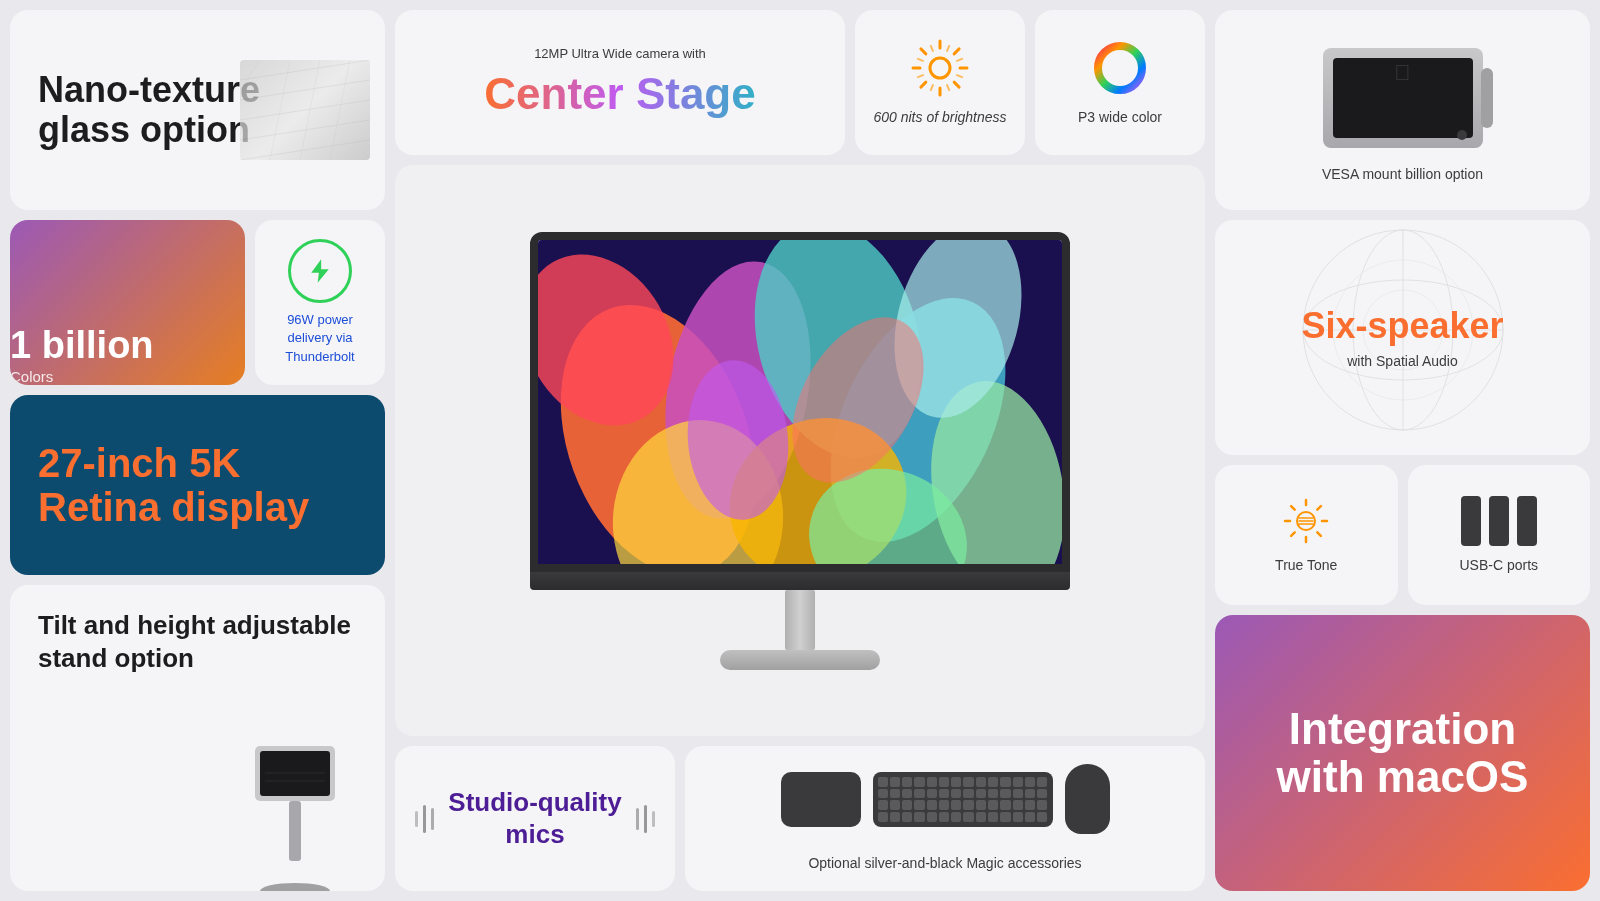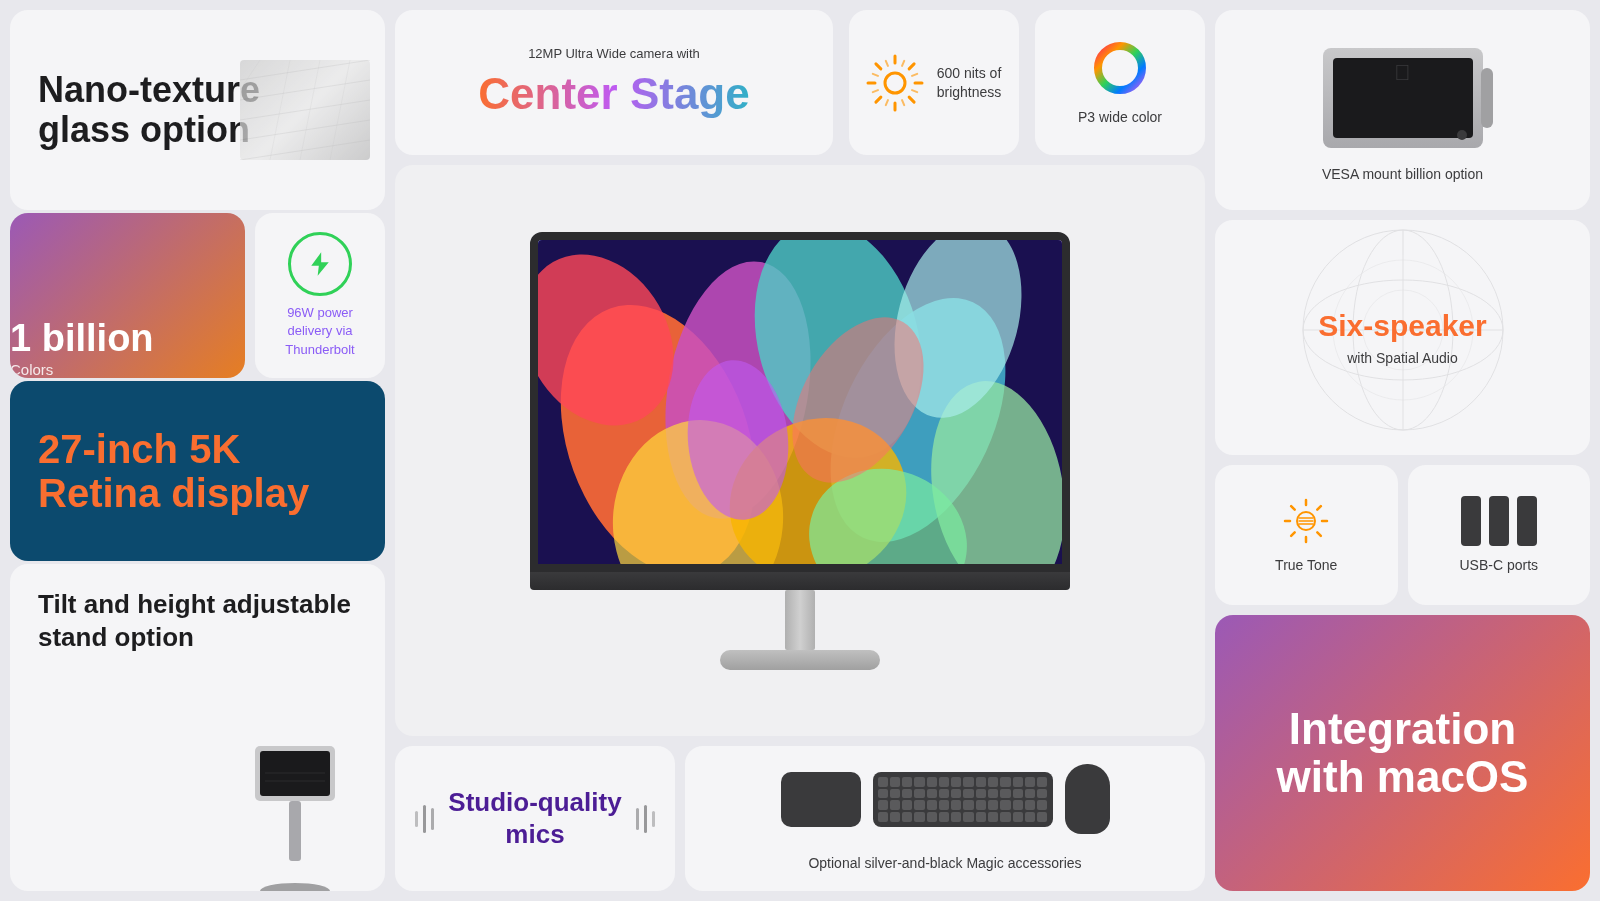--- a/index.html
+++ b/index.html
@@ -13,21 +13,21 @@
       grid-template-columns: 375px 1fr 375px;
       grid-template-rows: 1fr;
       gap: 10px;
       padding: 10px;
     }
 
     
     .left-col {
       display: flex;
       flex-direction: column;
-      gap: 3px;
+      gap: 10px;
     }
 
     
     .center-col {
       display: flex;
       flex-direction: column;
       gap: 10px;
     }
 
     
@@ -106,21 +106,21 @@
       display: flex;
       align-items: center;
       justify-content: center;
     }
     .power-icon svg {
       width: 28px;
       height: 28px;
     }
     .card-power .power-text {
       font-size: 13px;
-      color: #8b5cf6;
+      color: #1d4ed8;
       text-align: center;
       line-height: 1.4;
     }
 
     .card-5k {
       flex: 0 0 180px;
       padding: 28px 28px;
       background: #0c4a6e;
       display: flex;
       align-items: center;
@@ -157,21 +157,21 @@
       position: absolute;
       right: 10px;
       bottom: 0;
       width: 140px;
       height: 150px;
     }
 
     
     .center-top-row {
       display: flex;
-      gap: 16px;
+      gap: 10px;
       flex: 0 0 145px;
     }
     .card-center-stage {
       flex: 1;
       background: #f5f5f7;
       border-radius: 18px;
       display: flex;
       flex-direction: column;
       align-items: center;
       justify-content: center;
@@ -189,25 +189,26 @@
       -webkit-background-clip: text;
       -webkit-text-fill-color: transparent;
       background-clip: text;
     }
 
     .card-brightness {
       flex: 0 0 170px;
       background: #f5f5f7;
       border-radius: 18px;
       display: flex;
-      flex-direction: row;
+      flex-direction: column;
       align-items: center;
       justify-content: center;
       gap: 10px;
       padding: 16px;
+      font-style: italic;
     }
     .card-p3 {
       flex: 0 0 170px;
       background: #f5f5f7;
       border-radius: 18px;
       display: flex;
       flex-direction: column;
       align-items: center;
       justify-content: center;
       gap: 10px;
@@ -316,21 +317,21 @@
       border-radius: 18px;
       display: flex;
       flex-direction: column;
       align-items: center;
       justify-content: center;
       padding: 16px 20px;
       position: relative;
       overflow: hidden;
     }
     .six-speaker-title {
-      font-size: 30px;
+      font-size: 36px;
       font-weight: 800;
       text-align: center;
       line-height: 1.1;
       position: relative;
       z-index: 1;
     }
     .six-speaker-title .line1 { color: #fa6e30; }
     .six-speaker-title .line2 { color: #fa6e30; }
     .six-speaker-sub {
       font-size: 14px;

